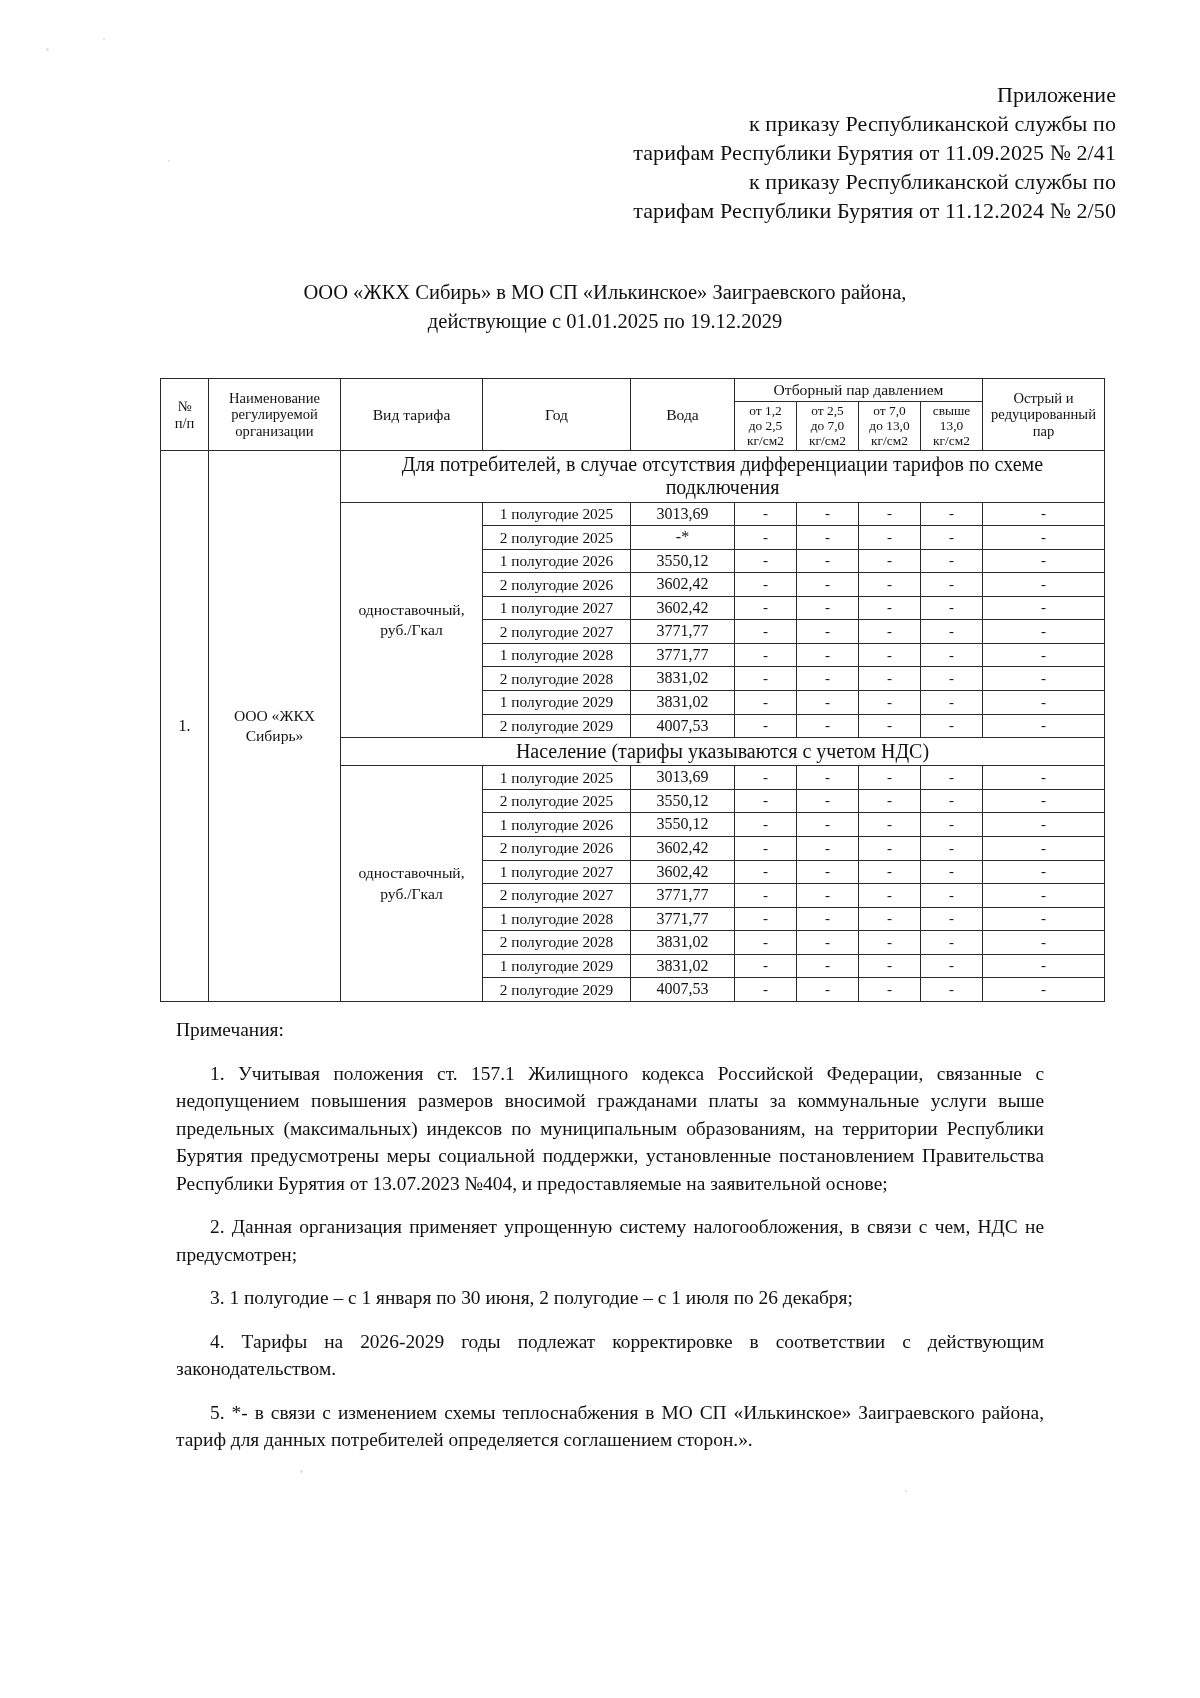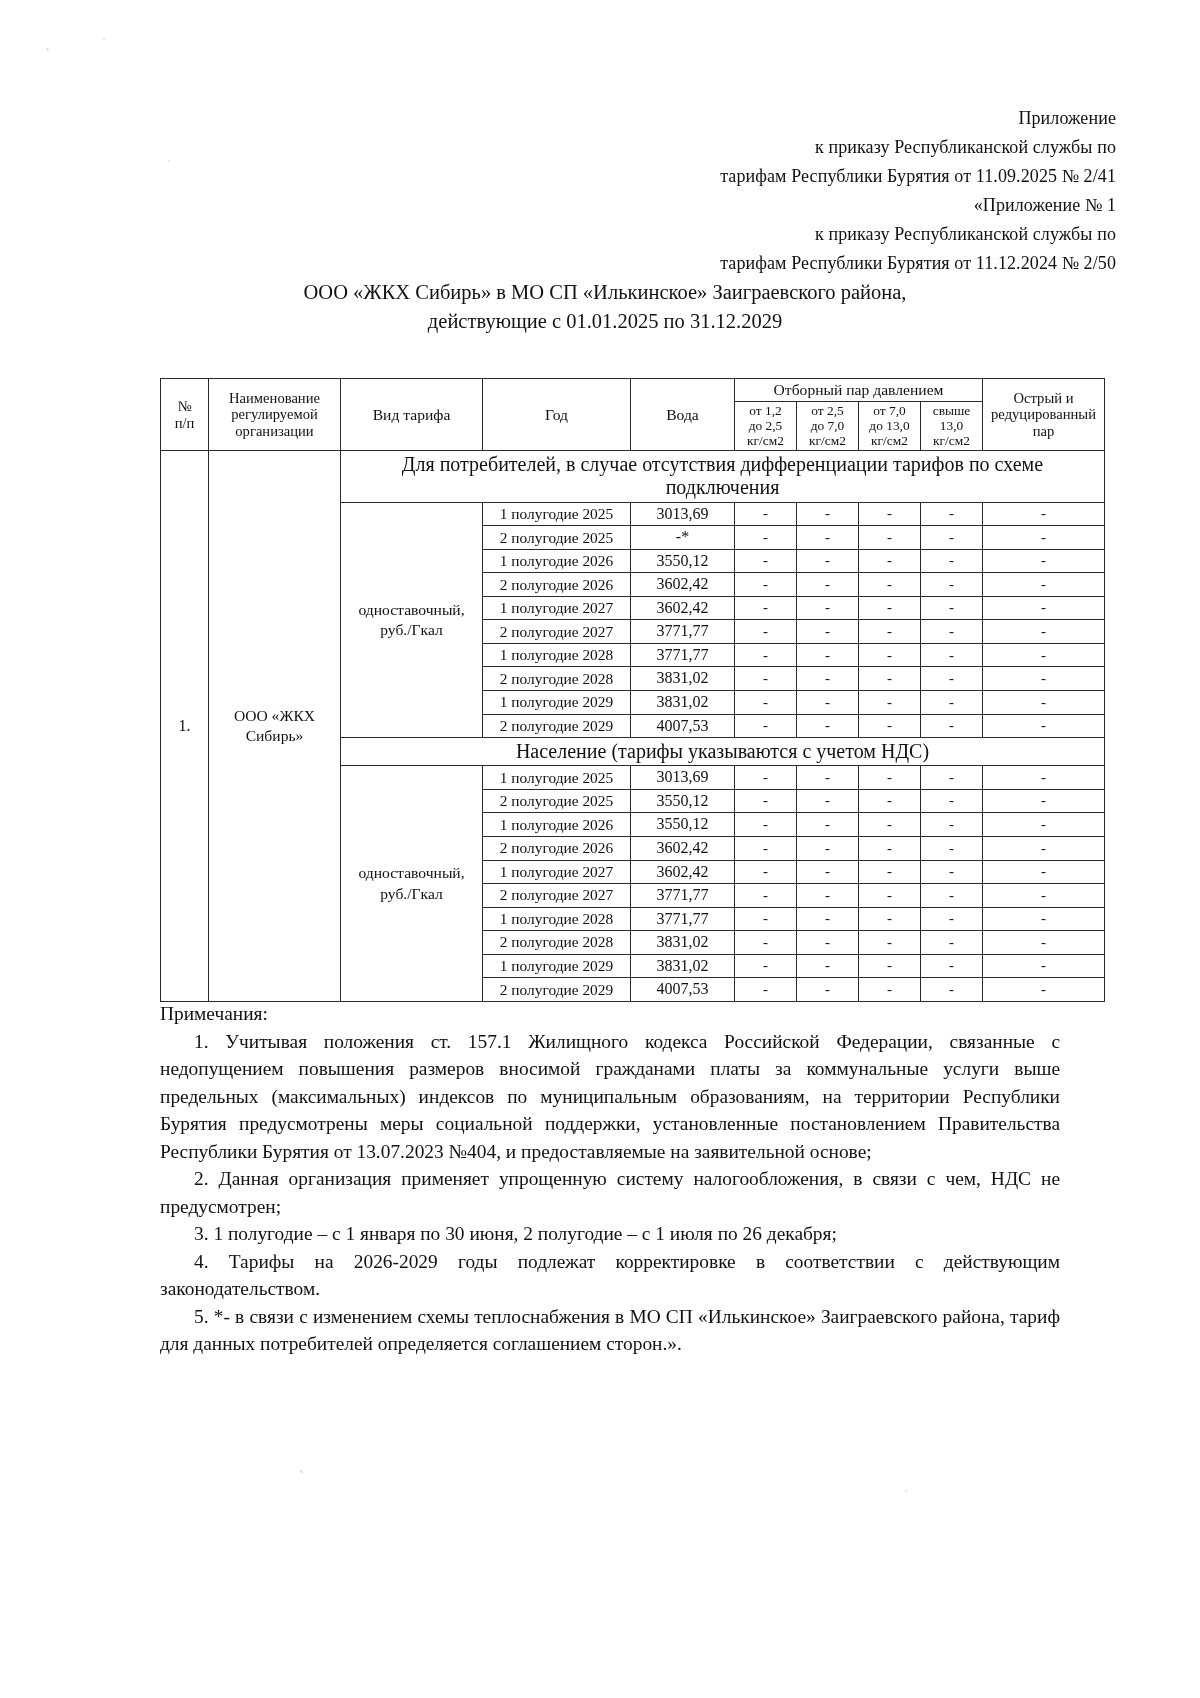--- a/index.html
+++ b/index.html
@@ -13,24 +13,24 @@
   }
   .page {
     position:relative;
     width:1200px; height:1698px;
     padding:0;
     box-sizing:border-box;
   }
   
   .doc-header {
     position:absolute;
-    top:104px; right:84px;
+    top:80px; right:84px;
     width:560px;
     text-align:right;
-    font-size:18px;
+    font-size:22px;
     line-height:29px;
     letter-spacing:0.1px;
   }
   .doc-header div { white-space:nowrap; }
 
   
   .doc-title {
     position:absolute;
     top:278px; left:140px; width:930px;
     text-align:center;
@@ -84,21 +84,21 @@
 
   
   .notes {
     position:absolute;
     top:1000px; left:160px;
     width:900px;
     font-size:19.4px;
     line-height:27.5px;
     text-align:justify;
   }
-  .notes p { margin:0; text-indent:34px; }
+  .notes p { margin:16px; text-indent:34px; }
   .notes p.noind { text-indent:0; }
 
   
   .speckle {
     position:absolute;
     background:#c8c8c8;
     border-radius:50%;
     opacity:.55;
   }
 </style>
@@ -110,28 +110,27 @@
   <div class="speckle" style="left:46px;top:48px;width:3px;height:3px;"></div>
   <div class="speckle" style="left:103px;top:38px;width:2px;height:2px;"></div>
   <div class="speckle" style="left:168px;top:160px;width:2px;height:2px;"></div>
   <div class="speckle" style="left:300px;top:1470px;width:3px;height:3px;"></div>
   <div class="speckle" style="left:905px;top:1490px;width:2px;height:2px;"></div>
 
   <div class="doc-header">
     <div>Приложение</div>
     <div>к приказу Республиканской службы по</div>
     <div>тарифам Республики Бурятия от 11.09.2025 № 2/41</div>
-    <div>«Приложение № 1</div>
     <div>к приказу Республиканской службы по</div>
     <div>тарифам Республики Бурятия от 11.12.2024 № 2/50</div>
   </div>
 
   <div class="doc-title">
     <div>ООО «ЖКХ Сибирь» в МО СП «Илькинское» Заиграевского района,</div>
-    <div>действующие с 01.01.2025 по 31.12.2029</div>
+    <div>действующие с 01.01.2025 по 19.12.2029</div>
   </div>
 
   <div class="tbl-wrap">
     <table class="tariff">
       <colgroup>
         <col class="c-no">
           <col class="c-org">
           <col class="c-kind">
           <col class="c-year">
         <col class="c-water">

